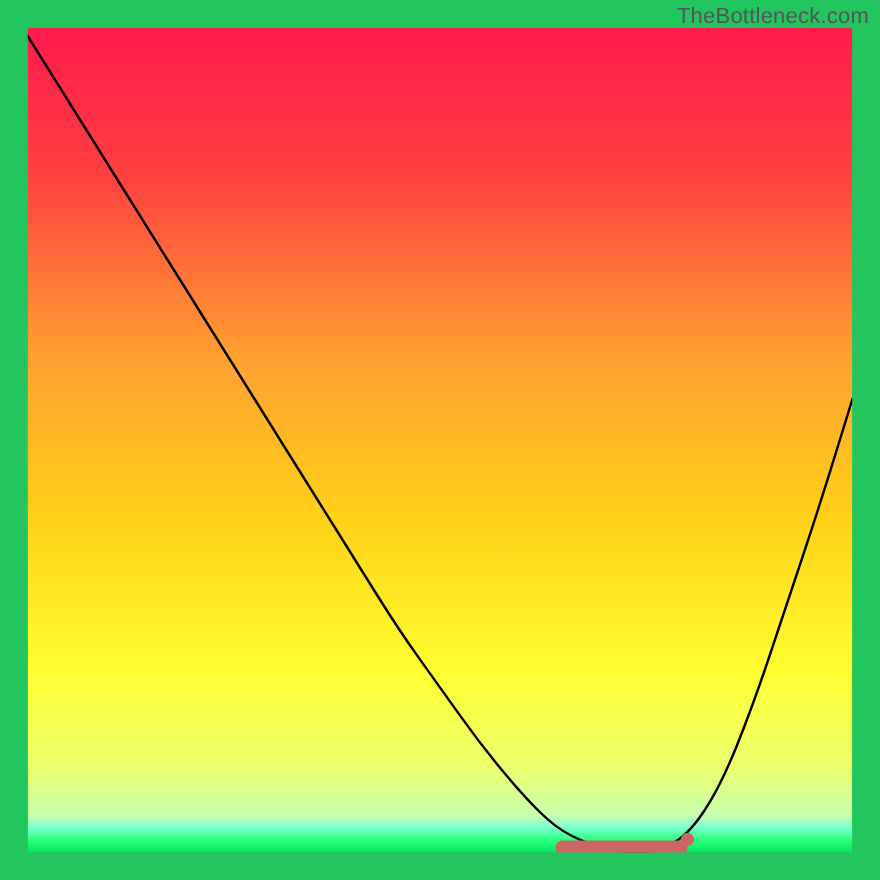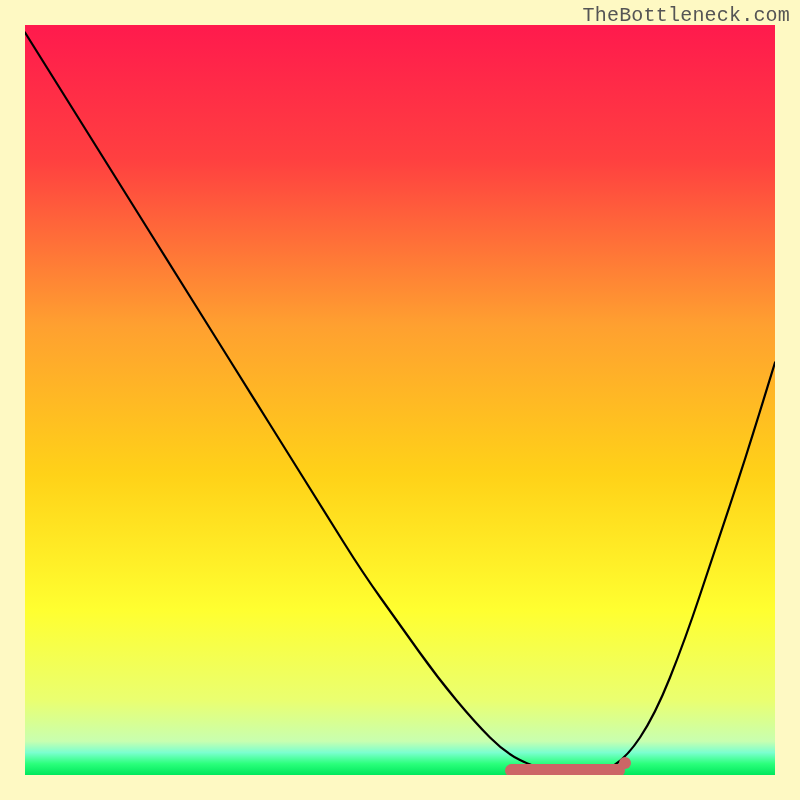--- a/index.html
+++ b/index.html
@@ -10,22 +10,21 @@
     overflow: hidden;
     background: #000;
     font-family: Arial, Helvetica, sans-serif;
   }
   .frame {
     position: absolute;
     top: 0;
     left: 0;
     width: 800px;
     height: 800px;
-    background: #fef9c3;
-    font-family: Liberation Mono, monospace;
+    background: #22c55e;
   }
   .plot-area {
     position: absolute;
     top: 25px;
     left: 25px;
     width: 750px;
     height: 750px;
     overflow: hidden;
   }
   .gradient {

